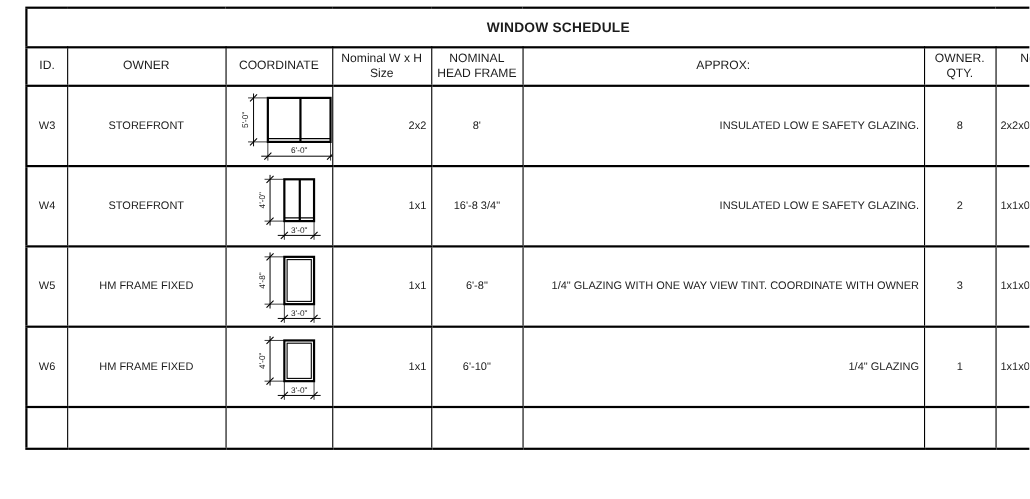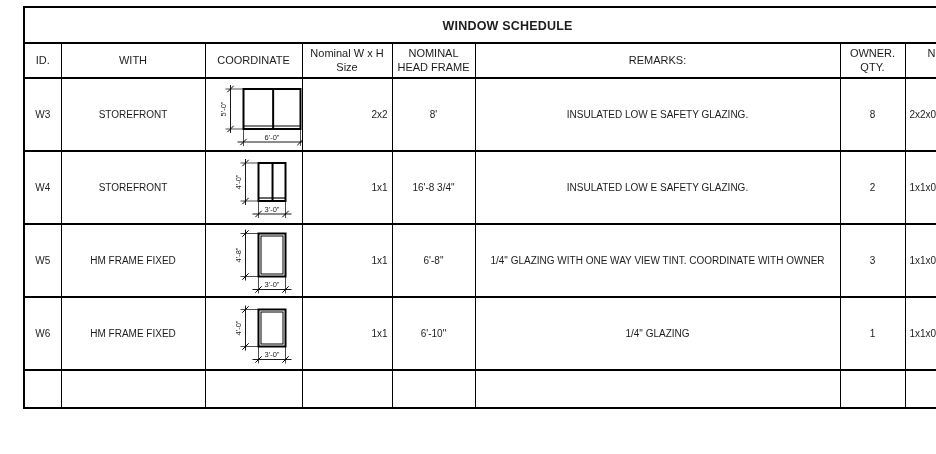--- a/index.html
+++ b/index.html
@@ -24,21 +24,21 @@
   }
   tr.title-row td { height:34px; text-align:center; }
   .title-text { font-weight:bold; font-size:12.5px; letter-spacing:0.2px; }
   tr.header-row th { height:33px; font-size:11px; text-align:center; line-height:1.25; }
   th.left, td.left { text-align:left; }
   tr.data-row td { height:71px; font-size:10px; }
   tr.empty-row td { height:36px; }
   td.c { text-align:center;margin-left:24px; }
   td.elev { padding:0; text-align:center; }
   td.sizecell { text-align:right; padding-left:4px; }
-  td.remarks { text-align:center; padding-left:5px;margin-top:40px; }
+  td.remarks { text-align:right; padding-left:5px;margin-top:40px; }
   td.thkcell { text-align:left; padding-left:4px; }
   .hdr-l2-indent { display:block; padding-left:7px; }
   .hdr-line { display:block; }
   svg.elev-svg { display:block; margin:0 auto; }
 </style>
 </head>
 <body>
 
 <div id="page">
   <table class="sched">
@@ -58,35 +58,35 @@
       <td colspan="8">
         <span class="title-text">WINDOW SCHEDULE</span>
       </td>
     </tr>
 
     <tr class="header-row">
       <th>
             <span class="hdr-line">ID.</span>
           </th>
       <th>
-            <span class="hdr-line">WITH</span>
+            <span class="hdr-line">OWNER</span>
           </th>
       <th>
             <span class="hdr-line">COORDINATE</span>
           </th>
       <th>
         <span class="hdr-line">Nominal W x H</span>
         <span class="hdr-line">Size</span>
       </th>
       <th>
         <span class="hdr-line">NOMINAL</span>
         <span class="hdr-line">HEAD FRAME</span>
       </th>
       <th class="left">
-            <span class="hdr-line">REMARKS:</span>
+            <span class="hdr-line">APPROX:</span>
           </th>
       <th>
         <span class="hdr-line">OWNER.</span>
         <span class="hdr-line">QTY.</span>
       </th>
       <th class="left">
         <span class="hdr-line">Nominal</span>
         <span class="hdr-line hdr-l2-indent">x T</span>
       </th>
     </tr>

